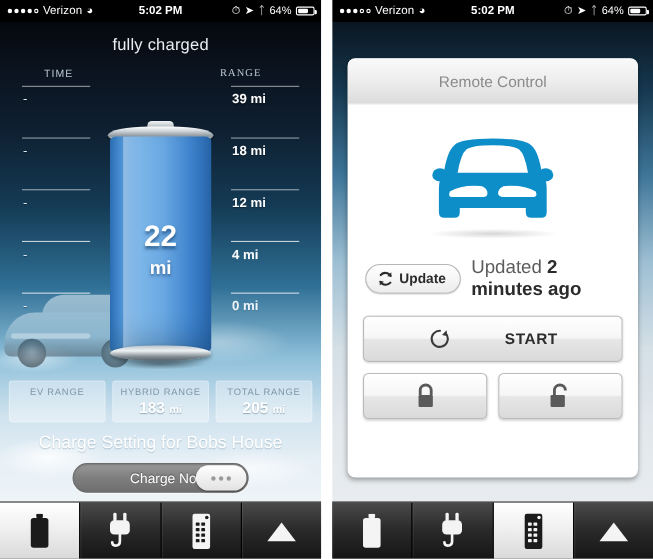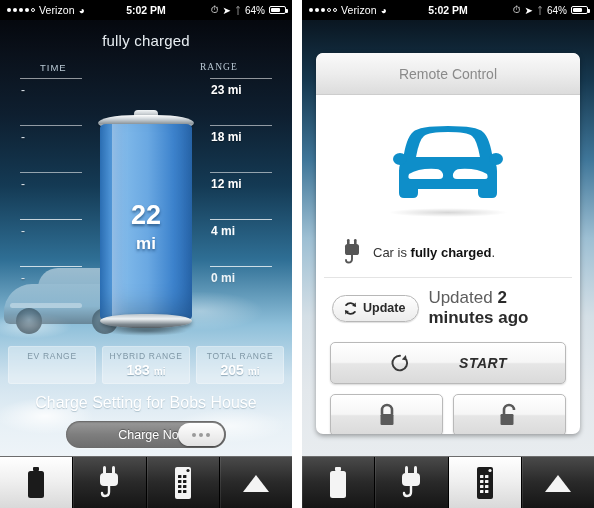--- a/index.html
+++ b/index.html
@@ -138,21 +138,21 @@
     border-radius:15px; border:1px solid #b7b7b7;
     background:linear-gradient(180deg,#ffffff,#ececec); box-shadow:0 1px 1px rgba(0,0,0,.13);
     font-size:12.5px; font-weight:bold; color:#2b2b2b; }
   .update-meta { font-size:17px; color:#5d5d5d; }
   .update-meta b { font-weight:bold; color:#2b2b2b; }
 
   .btn-area { padding:8px 14px 0; }
   .big-btn { height:42px; border-radius:5px; border:1px solid #b9b9b9;
     background:linear-gradient(180deg,#ffffff 0%,#f6f6f6 48%,#e6e6e6 52%,#dadada 100%);
     box-shadow:0 1px 2px rgba(0,0,0,.16), inset 0 1px 0 #fff;
-    display:flex; align-items:center; justify-content:center; gap:48px;font-style:italic; }
+    display:flex; align-items:center; justify-content:center; gap:48px; }
   .big-btn .lbl { font-size:14px; font-weight:bold; color:#2d2d2d; letter-spacing:.5px; }
   .lock-row { display:flex; gap:10px; margin-top:10px; }
   .lock-btn { flex:1; height:42px; border-radius:5px; border:1px solid #b9b9b9;
     background:linear-gradient(180deg,#ffffff 0%,#f6f6f6 48%,#e6e6e6 52%,#dadada 100%);
     box-shadow:0 1px 2px rgba(0,0,0,.16), inset 0 1px 0 #fff;
     display:flex; align-items:center; justify-content:center; }
 
   
   .tabbar { position:absolute; left:0; bottom:0; width:292px; height:52px; display:flex;
     background:#151515; border-top:1px solid #6d6d6d; z-index:50; }
@@ -211,21 +211,21 @@
 
       <div class="gauge">
         <div class="col-head time">TIME</div>
         <div class="col-head range">RANGE</div>
 
         <div class="rows">
           <div class="row">
             <span class="tick l"></span>
               <span class="tick r"></span>
             <span class="lab l">-</span>
-            <span class="lab r">23 mi</span>
+            <span class="lab r">39 mi</span>
           </div>
           <div class="row">
             <span class="tick l"></span>
               <span class="tick r"></span>
             <span class="lab l">-</span>
             <span class="lab r">18 mi</span>
           </div>
           <div class="row">
             <span class="tick l"></span>
               <span class="tick r"></span>
@@ -362,29 +362,20 @@
             <path d="M30 46 q3 -22 10 -28 q6 -6 35 -6 q29 0 35 6 q7 6 10 28 q4 3 4 11 v22 q0 5 -5 5 h-9 q-5 0 -5 -5 v-4 H45 v4 q0 5 -5 5 h-9 q-5 0 -5 -5 V57 q0 -8 4 -11 z" fill="#0e8ec9"></path>
             <path d="M43 43 q3 -17 8 -21 q5 -4 24 -4 q19 0 24 4 q5 4 8 21 z" fill="#ffffff"></path>
             <path d="M36 60 q10 -6 27 -5 q5 0 7 5 q1 5 -4 5 H38 q-4 0 -2 -5z" fill="#ffffff"></path>
             <path d="M114 60 q-10 -6 -27 -5 q-5 0 -7 5 q-1 5 4 5 h28 q4 0 2 -5z" fill="#ffffff"></path>
             <ellipse cx="27" cy="45" rx="7" ry="6" fill="#0e8ec9"></ellipse>
             <ellipse cx="123" cy="45" rx="7" ry="6" fill="#0e8ec9"></ellipse>
           </svg>
           <div class="car-shadow"></div>
         </div>
 
-        <div class="status-line">
-          <svg width="20" height="26" viewBox="0 0 20 26">
-            <rect x="5" y="0" width="2.6" height="6" rx="1.2" fill="#565656"></rect>
-            <rect x="12" y="0" width="2.6" height="6" rx="1.2" fill="#565656"></rect>
-            <rect x="3" y="5" width="14" height="11" rx="2.6" fill="#565656"></rect>
-            <path d="M10 16 v4 q0 3.5 -3.5 3.5 q-2.5 0 -2.5 -2.5" stroke="#565656" stroke-width="1.9" fill="none" stroke-linecap="round"></path>
-          </svg>
-          <span class="status-text"><span>Car is </span><b>fully charged</b><span>.</span></span>
-        </div>
 
         <div class="update-row">
           <div class="update-btn">
             <svg width="15" height="15" viewBox="0 0 16 16">
               <path d="M13 5.2A6 6 0 0 0 3.3 4.3" stroke="#2b2b2b" stroke-width="2" fill="none" stroke-linecap="round"></path>
               <path d="M3 10.8A6 6 0 0 0 12.7 11.7" stroke="#2b2b2b" stroke-width="2" fill="none" stroke-linecap="round"></path>
               <path d="M13.6 1.6 L13.6 5.8 L9.6 5.4 Z" fill="#2b2b2b"></path>
               <path d="M2.4 14.4 L2.4 10.2 L6.4 10.6 Z" fill="#2b2b2b"></path>
             </svg>
             <span>Update</span>

